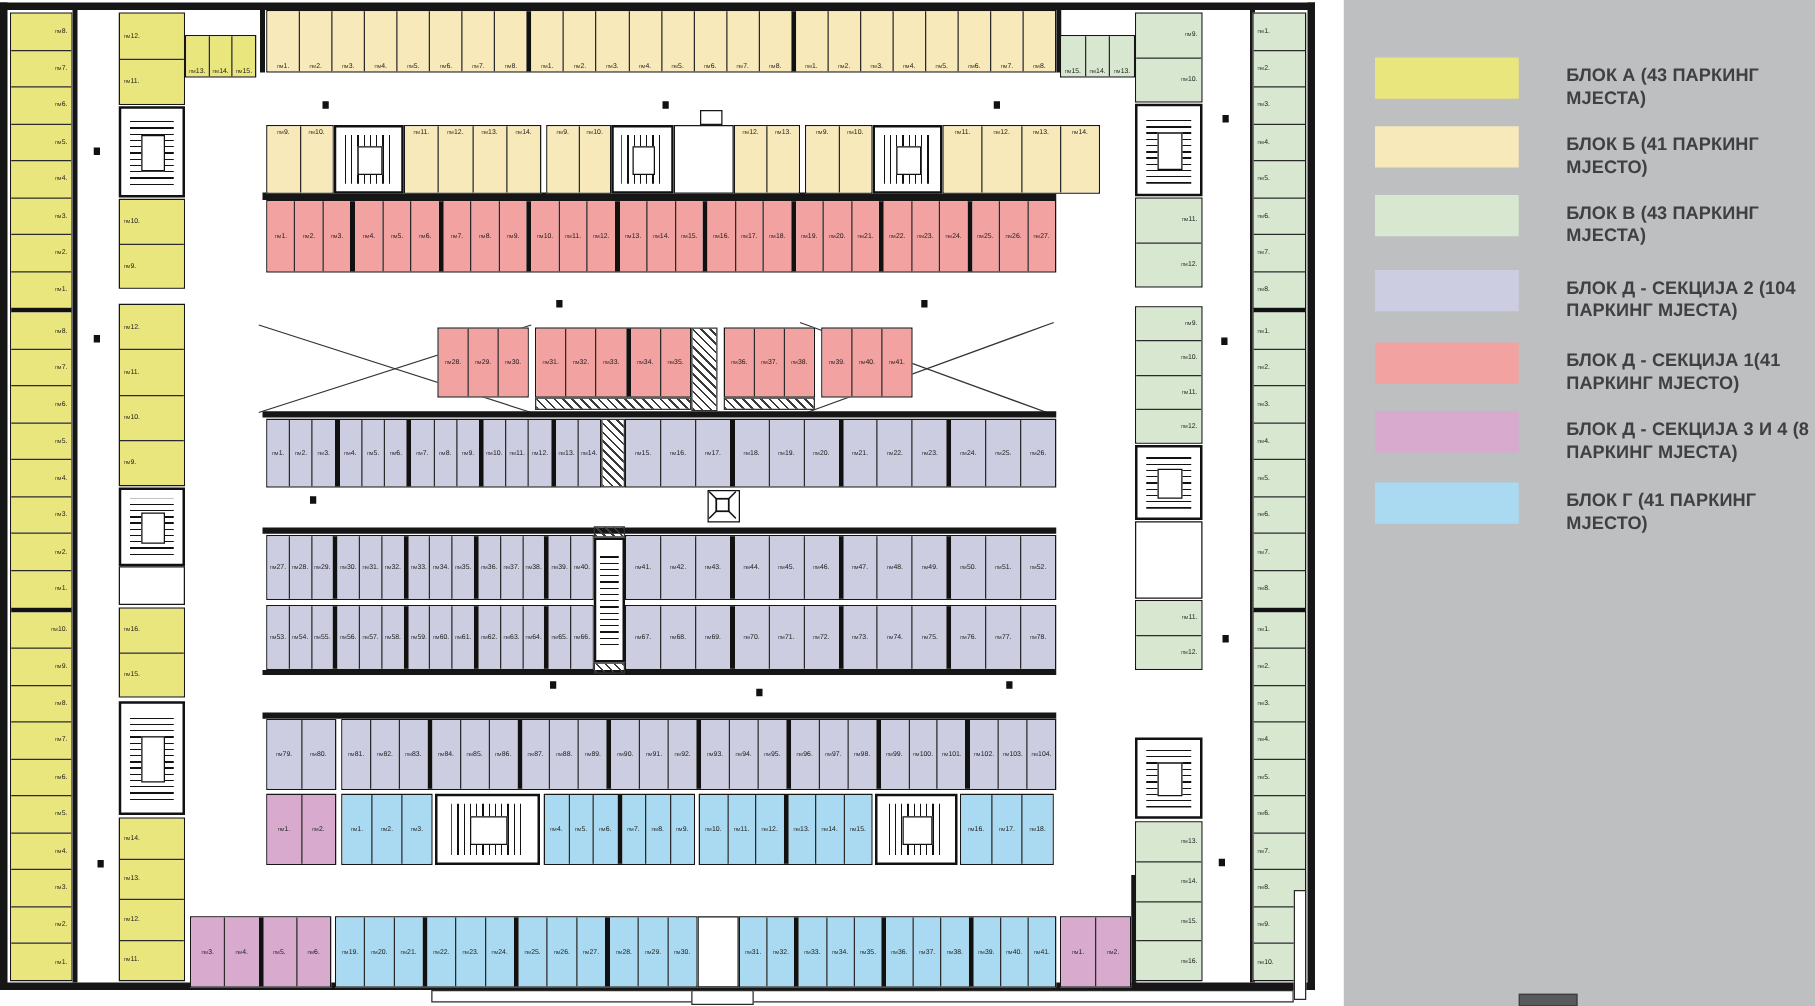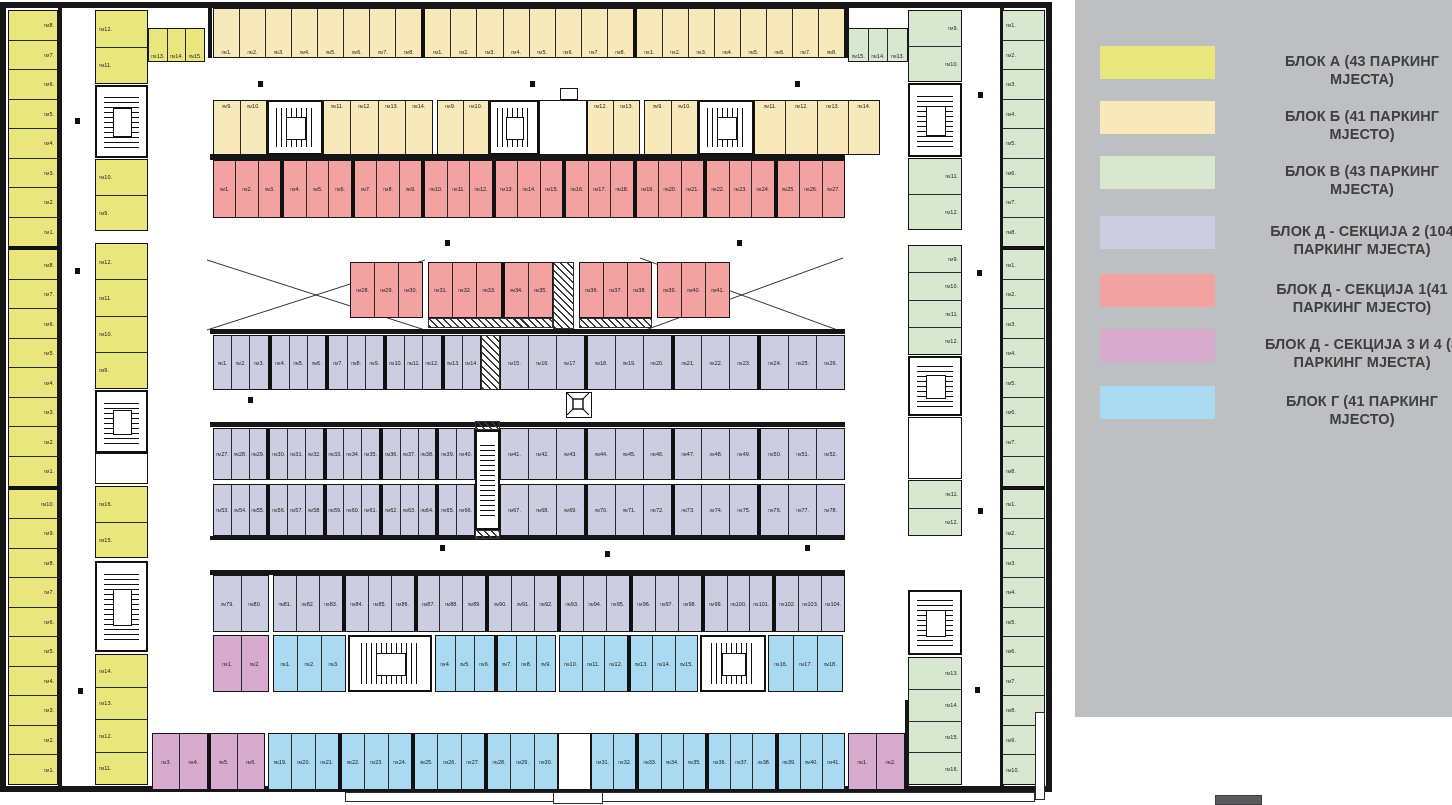--- a/index.html
+++ b/index.html
@@ -28,21 +28,21 @@
   .stairs .cab{position:absolute;left:32%;top:30%;width:36%;height:40%;border:1.5px solid #111;background:#fff;}
   .room{position:absolute;border:1.6px solid #161616;box-sizing:border-box;background:#fff;}
   .thin{position:absolute;border:1px solid #2a2a2a;box-sizing:border-box;background:#fff;}
   .hatch{position:absolute;background:repeating-linear-gradient(45deg,#3a3a3a 0 1.5px,transparent 1.5px 5px);
          border:1px solid #333;box-sizing:border-box;}
   .dot{position:absolute;width:5px;height:6px;background:#111;}
   #lane-svg{position:absolute;left:0;top:0;pointer-events:none;}
   #elevator-icon{position:absolute;left:566px;top:392px;width:26px;height:26px;border:1.8px solid #111;
       box-sizing:border-box;background:#fff;}
   #elevator-icon svg{display:block;}
-  .legend-panel{position:absolute;left:1075px;top:0;width:377px;height:717px;background:#bdbfc1;text-align:center;}
+  .legend-panel{position:absolute;left:1075px;top:0;width:377px;height:805px;background:#bdbfc1;}
   .legend-entry{position:absolute;left:25px;display:flex;align-items:flex-start;}
   .legend-swatch{width:115px;height:33px;flex:0 0 115px;}
   .legend-label{margin-left:38px;width:218px;font-size:14.5px;line-height:18px;font-weight:700;
       color:#404042;padding-top:6px;letter-spacing:0.1px;}
   .corner-tab{position:absolute;left:1215px;top:795px;width:47px;height:10px;background:#595a5c;
       border:1px solid #3e3e40;box-sizing:border-box;}
 </style>
 </head>
 <body>
 

